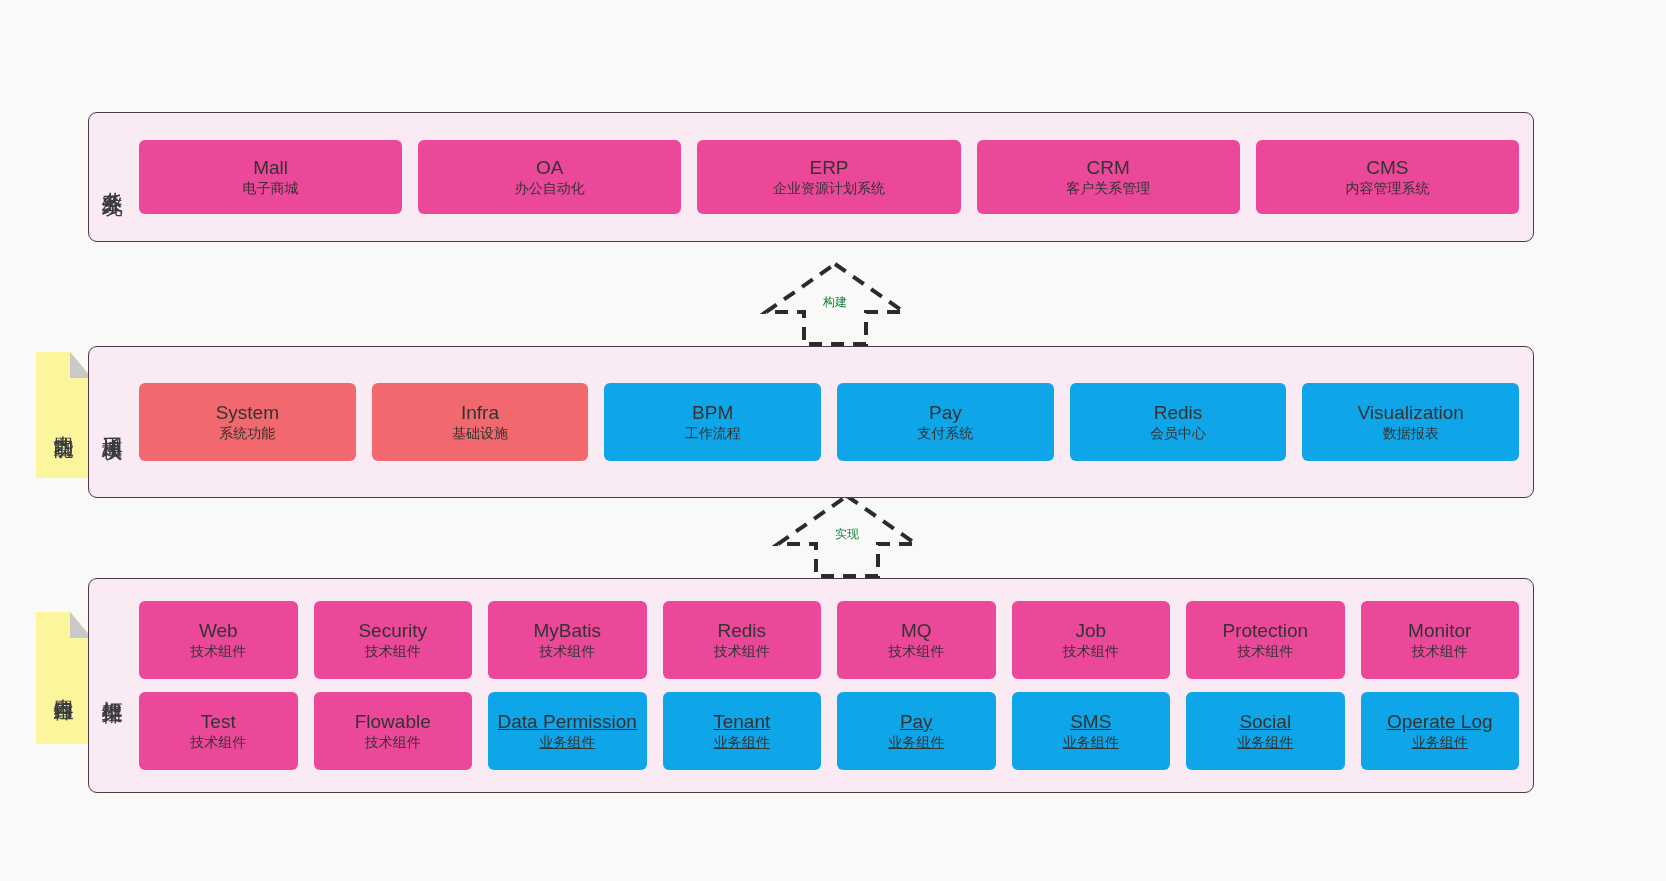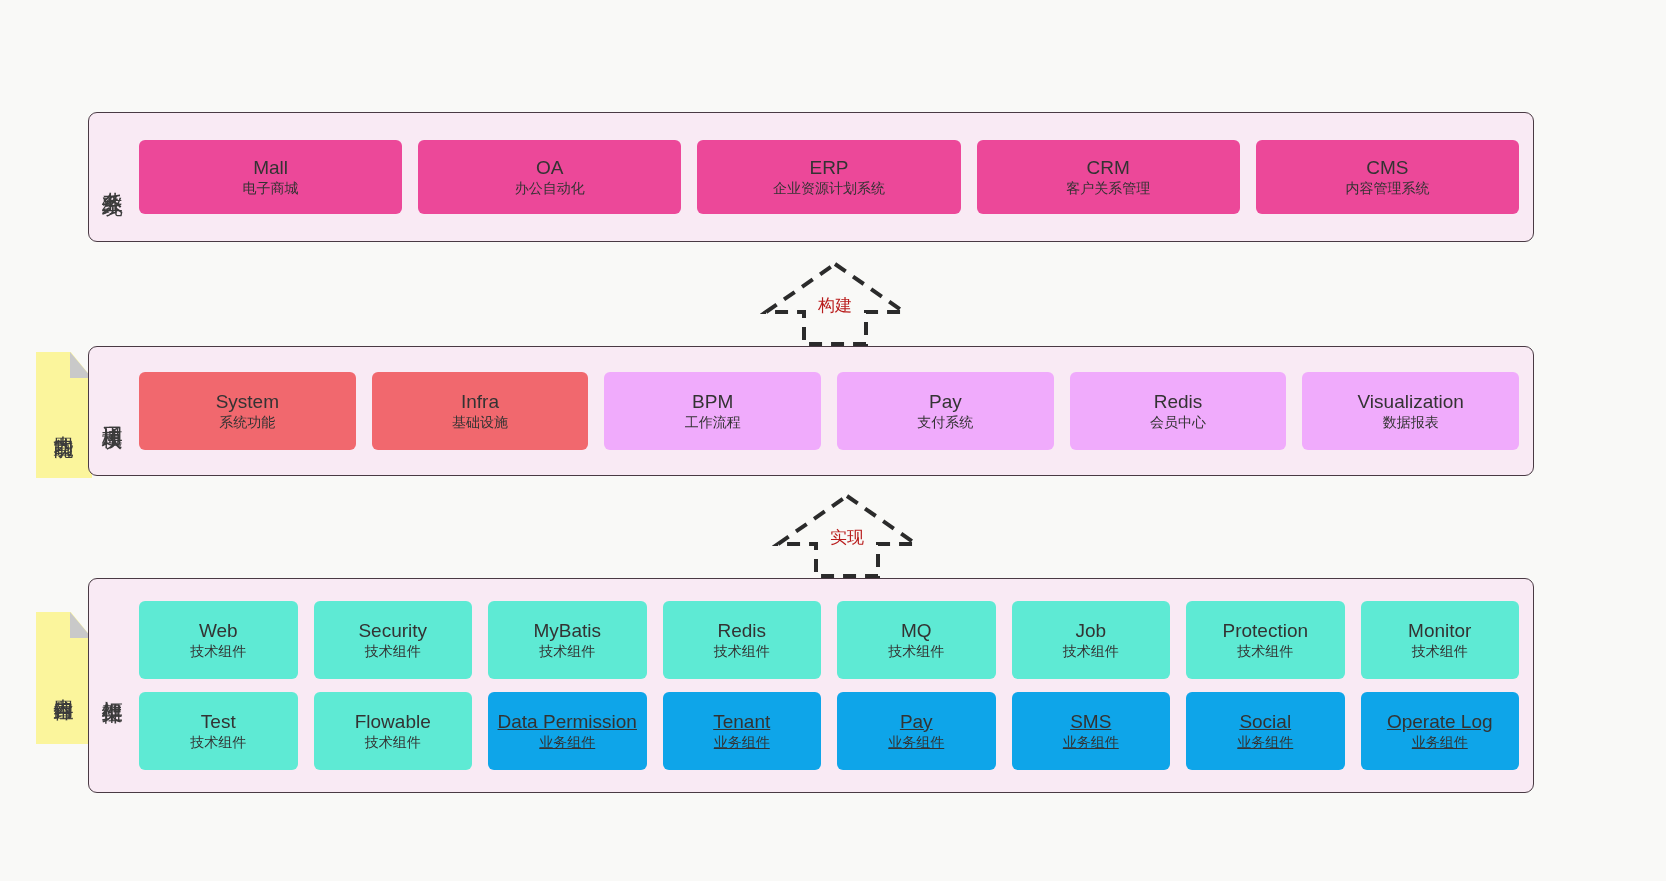--- a/index.html
+++ b/index.html
@@ -62,27 +62,27 @@
     text-align: center;
     line-height: 1.28;
     padding: 6px 4px;
   }
   .cell .en { font-size: 19px; }
   .cell .cn { font-size: 14px; }
 
   
   .c-blue       { background: #ec4899; }
   .c-red        { background: #f1686e; }
-  .c-pinklight  { background: #f0abfc; }
-  .c-green      { background: #5eead4; }
+  .c-pinklight  { background: #0ea5e9; }
+  .c-green      { background: #ec4899; }
   .c-greenlight { background: #0ea5e9; text-decoration: underline; }
 
   
   #band-business { left: 88px;  top: 112px; width: 1446px; height: 130px; }
-  #band-common   { left: 88px;  top: 346px; width: 1446px; height: 130px; }
+  #band-common   { left: 88px;  top: 346px; width: 1446px; height: 152px; }
   #band-frame    { left: 88px;  top: 578px; width: 1446px; height: 215px; }
 
   #band-business .cell { height: 74px; }
   #band-common   .cell { height: 78px; }
   #band-frame    .cell { height: 78px; }
 
   
   .sticky {
     position: absolute;
     width: 56px;
@@ -117,22 +117,22 @@
     width: 150px;
     height: 90px;
     z-index: 1;
   }
   .arrow svg { display: block; width: 100%; height: 100%; }
   .arrow .arrow-label {
     position: absolute;
     left: 0; right: 0;
     top: 36px;
     text-align: center;
-    font-size: 17px;
-    color: #b91c1c;
+    font-size: 12px;
+    color: #15803d;
     user-select: none;
   }
   #arrow-build  { left: 760px; top: 258px; }
   #arrow-impl   { left: 772px; top: 490px; }
 </style>
 </head>
 <body>
 
 <div class="band" id="band-business">
   <div class="band-title">业务系统</div>

